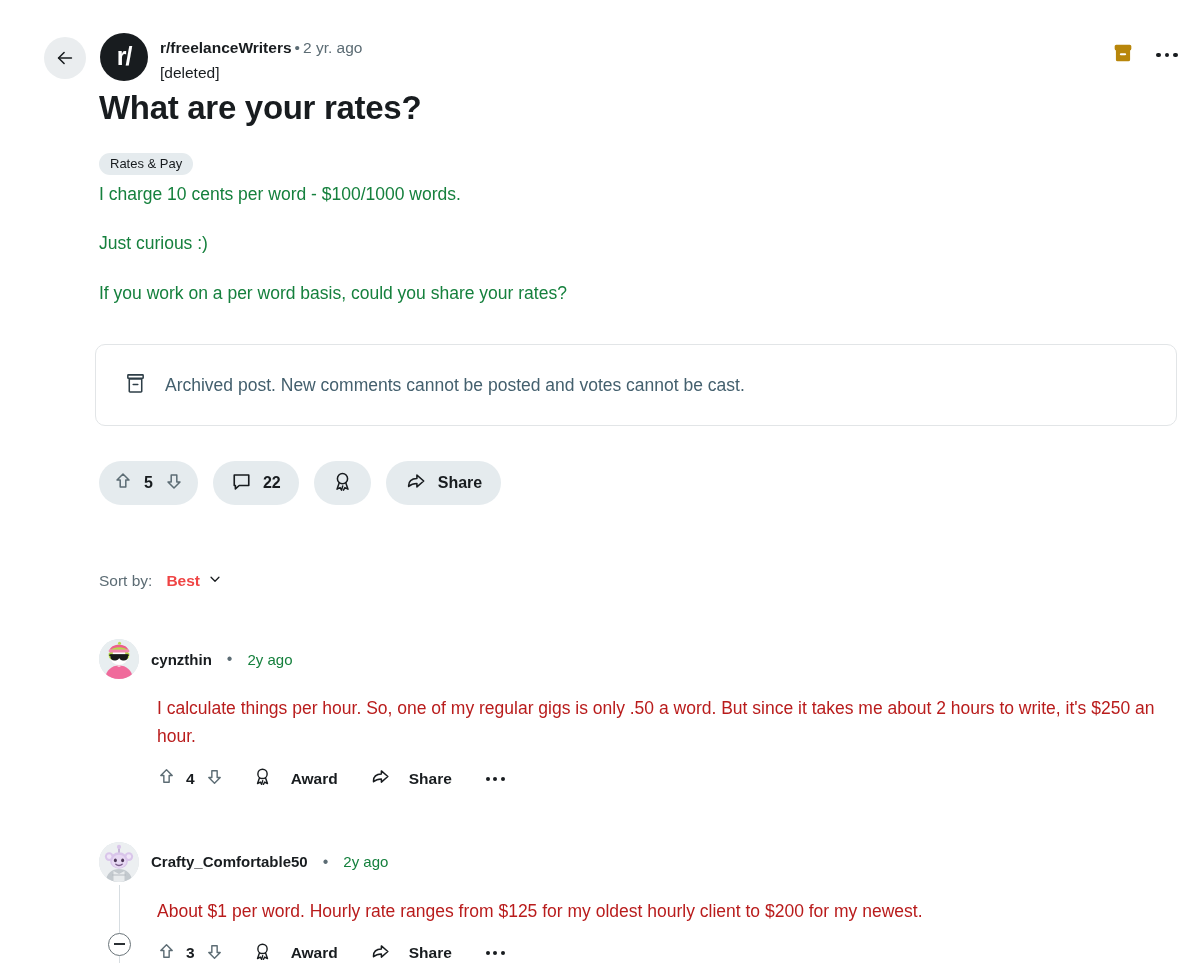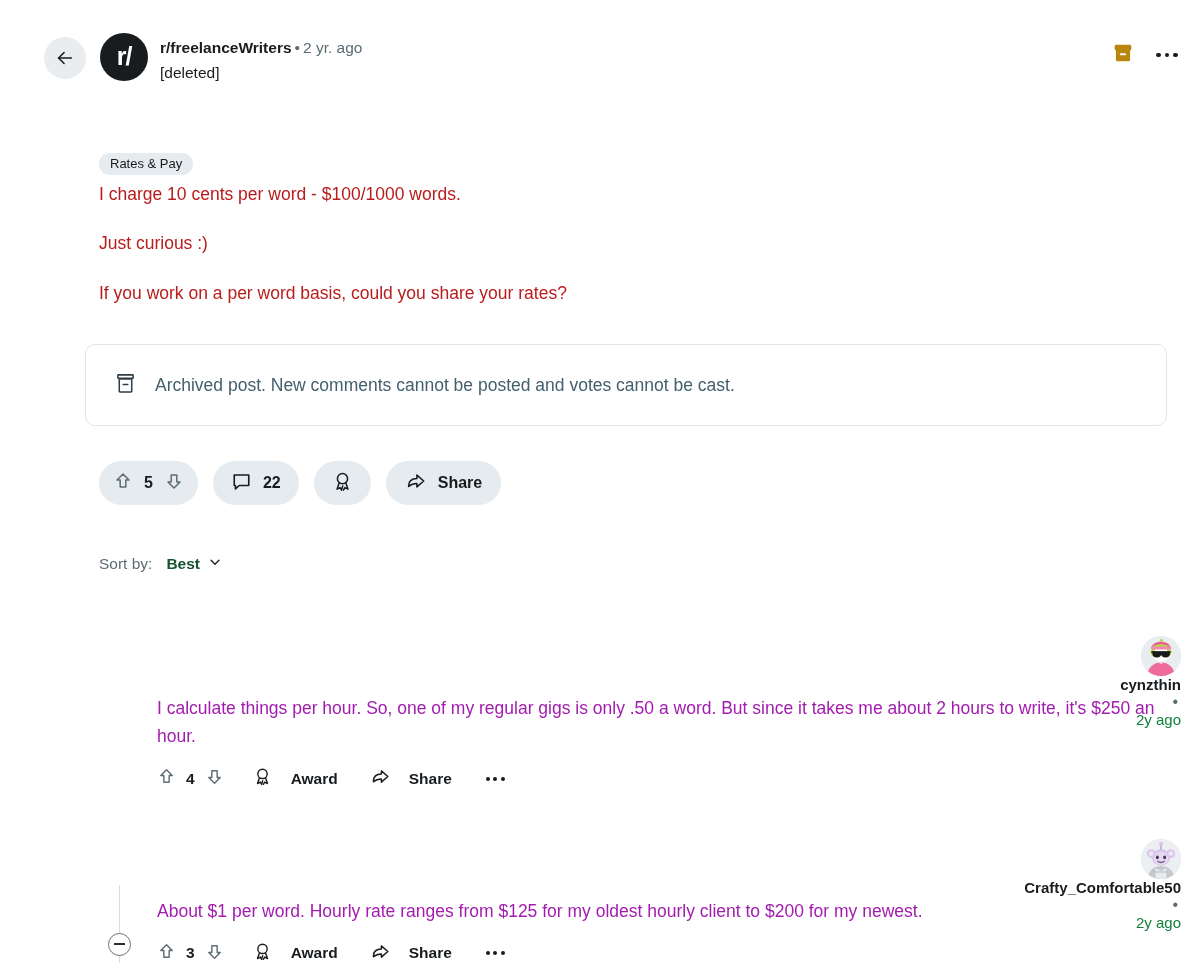--- a/index.html
+++ b/index.html
@@ -145,30 +145,30 @@
     cursor: pointer;
   }
 
   
   .post-body {
     position: absolute;
     left: 99px;
     top: 181px;
     width: 1060px;
     font-size: 17.5px;
-    color: #b91c1c;
+    color: #15803d;
     line-height: 1.5;
   }
   .post-body p { margin-bottom: 23px; }
   .post-body p:last-child { margin-bottom: 0; }
 
   
   .archived {
     position: absolute;
-    left: 85px;
+    left: 95px;
     top: 344px;
     width: 1082px;
     height: 82px;
     border: 1px solid #e2e5e7;
     border-radius: 10px;
     display: flex;
     align-items: center;
     padding-left: 28px;
     gap: 18px;
   }
@@ -214,35 +214,35 @@
     color: #181c1f;
   }
   .vote-arrow { cursor: pointer; display: flex; }
 
   
   .sort-bar {
     position: absolute;
     left: 99px;
     top: 538px;
     display: flex;
-    align-items: center;
+    align-items: flex-end;
     height: 52px;
   }
   .sort-label {
     font-size: 15.5px;
     color: #5c6c74;
     margin-right: 14px;
   }
   .sort-value {
     display: flex;
     align-items: center;
     gap: 8px;
     font-size: 15.5px;
     font-weight: bold;
-    color: #14532d;
+    color: #ef4444;
     cursor: pointer;
   }
   .search-comments {
     margin-left: 40px;
     width: 262px;
     height: 52px;
     border: 1px solid #d7dde1;
     border-radius: 26px;
     display: flex;
     align-items: center;
@@ -259,23 +259,23 @@
   .comments {
     position: absolute;
     left: 99px;
     top: 636px;
     width: 1082px;
   }
   .comment { position: relative; }
 
   .c-head {
     display: flex;
-    align-items: flex-end;
+    align-items: center;
+    gap: 12px;
     height: 46px;
-    flex-direction: column;
   }
   .c-avatar {
     width: 40px;
     height: 40px;
     border-radius: 50%;
     overflow: hidden;
     flex: 0 0 40px;
     cursor: pointer;
     background: #dfe5e8;
   }
@@ -284,21 +284,21 @@
     font-size: 15px;
     font-weight: bold;
     color: #181c1f;
     cursor: pointer;
   }
   .c-time { font-size: 15px; color: #15803d; }
 
   .c-body {
     margin-left: 58px;
     font-size: 17.5px;
-    color: #a21caf;
+    color: #b91c1c;
     line-height: 1.62;
     padding-top: 12px;
     max-width: 1010px;
   }
 
   .c-actions {
     margin-left: 58px;
     display: flex;
     align-items: center;
     gap: 0;
@@ -391,20 +391,21 @@
       <div class="icon-btn">
         <span class="dots">
           <i></i>
             <i></i>
             <i></i>
         </span>
       </div>
     </div>
   </div>
 
+  <h1 class="post-title">What are your rates?</h1>
 
   <div class="flair">Rates &amp; Pay</div>
 
   <div class="post-body">
     <p>I charge 10 cents per word - $100/1000 words.</p>
     <p>Just curious :)</p>
     <p>If you work on a per word basis, could you share your rates?</p>
   </div>
 
   <div class="archived">

